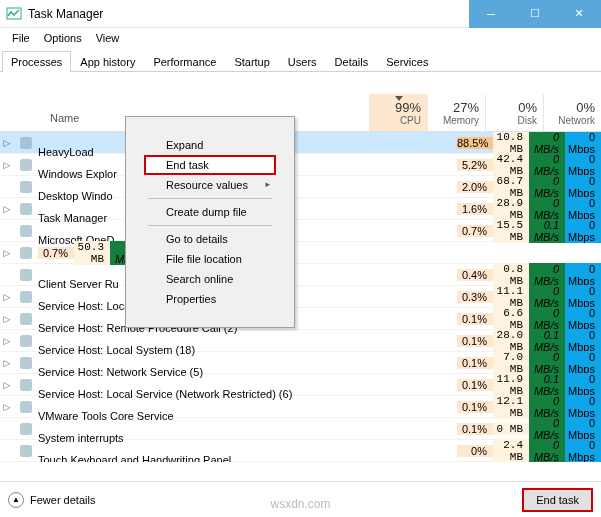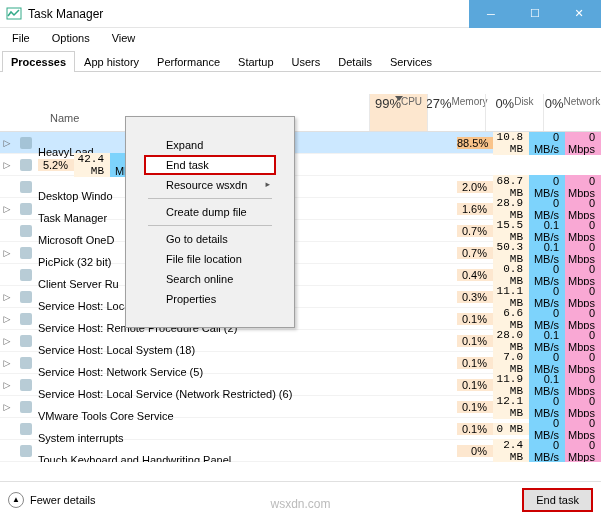--- a/index.html
+++ b/index.html
@@ -3,44 +3,44 @@
 <meta charset="utf-8">
 <style>
   * { box-sizing: border-box; margin: 0; padding: 0; font-family: "Segoe UI", Arial, sans-serif; font-size: 11px; }
   body { background: #fff; width: 601px; height: 517px; overflow: hidden; position: relative; color: #000; }
   .titlebar { height: 28px; background: #fff; border-bottom: 1px solid #e5e5e5; display: flex; align-items: center; padding-left: 6px; }
   .titlebar .app-icon { width: 16px; height: 16px; margin-right: 6px; }
   .titlebar .title { flex: 1; font-size: 12px; }
   .titlebar .win-btns { display: flex; }
   .win-btn { width: 44px; height: 28px; display: flex; align-items: center; justify-content: center; }
   .win-btn.blue { background: #5aa7db; color: #fff; }
-  .menubar { height: 20px; display: flex; align-items: center; padding: 0 6px; gap: 10px; }
+  .menubar { height: 20px; display: flex; align-items: center; padding: 0 6px; gap: 2px; }
   .menubar span { padding: 2px 6px; }
   .tabs { height: 24px; display: flex; align-items: flex-end; border-bottom: 1px solid #d0d0d0; padding-left: 2px; gap: 0; }
   .tab { padding: 4px 8px; border: 1px solid transparent; border-bottom: none; position: relative; top: 1px; white-space: nowrap; font-size: 11px; }
-  .tab.active { border-color: #d0d0d0; background: #fff; font-weight: bold; }
+  .tab.active { border-color: #d0d0d0; background: #fff; }
   .cols-header { display: flex; height: 38px; border-bottom: 1px solid #e0e0e0; align-items: stretch; margin-top: 22px; padding-left: 44px; }
   .ch-name { flex: 1; padding: 18px 6px 4px 6px; color: #555; }
-  .ch-col { width: 58px; border-left: 1px solid #e8e8e8; text-align: right; padding: 2px 6px; display: flex; flex-direction: row; justify-content: center; }
+  .ch-col { width: 58px; border-left: 1px solid #e8e8e8; text-align: right; padding: 2px 6px; display: flex; flex-direction: column; justify-content: center; }
   .ch-col.sorted { background: #fde7cf; position: relative; }
   .ch-col.sorted::before { content: ""; position: absolute; top: 2px; left: 50%; transform: translateX(-50%); width: 0; height: 0; border-left: 4px solid transparent; border-right: 4px solid transparent; border-top: 5px solid #555; }
   .ch-pct { font-size: 13px; color: #333; }
   .ch-lbl { font-size: 10px; color: #666; }
   .rows { overflow: hidden; }
   .row { display: flex; height: 22px; align-items: center; border-bottom: 1px solid #f2f2f2; }
   .row.sel { background: #cce8ff; }
   .row .expand { width: 14px; text-align: center; color: #666; font-size: 9px; }
   .row .ricon { width: 16px; height: 16px; margin: 0 4px; display: inline-block; }
   .row .rname { flex: 1; white-space: nowrap; overflow: hidden; text-overflow: ellipsis; margin-top: 19px; }
   .row .rcell { width: 36px; text-align: right; padding-right: 6px; }
   .cpu-col { background: #fde7cf; }
   .cpu-hot { background: #f9c38a; }
   .mem-col { background: #fff3e0; font-family: Liberation Mono, monospace; }
-  .disk-col { background: #7dd3fc; }
-  .net-col { background: #f9a8d4; }
+  .disk-col { background: #15803d; font-style: italic; }
+  .net-col { background: #0ea5e9; }
   .footer { position: absolute; bottom: 0; left: 0; right: 0; height: 36px; border-top: 1px solid #e0e0e0; display: flex; align-items: center; padding: 0 8px; justify-content: space-between; background: #fff; }
   .endtask-btn { border: 2px solid #c00; padding: 4px 12px; background: #e1e1e1; font-size: 11px; }
   .fewer { display: flex; align-items: center; gap: 6px; }
   .fewer .circ { width: 16px; height: 16px; border: 1px solid #888; border-radius: 50%; display: flex; align-items: center; justify-content: center; font-size: 8px; }
   .ctx-menu { position: absolute; top: 116px; left: 125px; width: 170px; background: #f0f0f0; border: 1px solid #a0a0a0; box-shadow: 2px 2px 3px rgba(0,0,0,.2); padding: 18px; z-index: 10; }
   .ctx-item { padding: 4px 14px 4px 22px; font-size: 11px; position: relative; white-space: nowrap; }
   .ctx-sep { height: 1px; background: #c0c0c0; margin: 3px 4px; }
   .ctx-item.hilite { border: 2px solid #c00; background: #fff; padding: 2px 12px 2px 20px; }
   .ctx-item.sub::after { content: "▸"; position: absolute; right: 6px; font-size: 9px; color: #555; }
   .watermark { position: absolute; bottom: 6px; left: 50%; transform: translateX(-50%); font-size: 12px; color: #bbb; z-index: 5; }
@@ -109,20 +109,21 @@
       <span class="rcell cpu-col cpu-hot">88.5%</span>
       <span class="rcell mem-col">10.8 MB</span>
       <span class="rcell disk-col">0 MB/s</span>
       <span class="rcell net-col">0 Mbps</span>
     </div>
     <div class="row">
       <span class="expand">▷</span>
       <span class="ricon"><svg viewBox="0 0 16 16" width="16" height="16">
           <rect x="2" y="2" width="12" height="12" rx="2" fill="#8ab" opacity="0.6"></rect>
         </svg></span>
+      <span class="rname">Windows Explor</span>
       <span class="rcell cpu-col">5.2%</span>
       <span class="rcell mem-col">42.4 MB</span>
       <span class="rcell disk-col">0 MB/s</span>
       <span class="rcell net-col">0 Mbps</span>
     </div>
     <div class="row">
       <span class="expand"></span>
       <span class="ricon"><svg viewBox="0 0 16 16" width="16" height="16">
           <rect x="2" y="2" width="12" height="12" rx="2" fill="#8ab" opacity="0.6"></rect>
         </svg></span>
@@ -152,21 +153,20 @@
       <span class="rcell cpu-col">0.7%</span>
       <span class="rcell mem-col">15.5 MB</span>
       <span class="rcell disk-col">0.1 MB/s</span>
       <span class="rcell net-col">0 Mbps</span>
     </div>
     <div class="row">
       <span class="expand">▷</span>
       <span class="ricon"><svg viewBox="0 0 16 16" width="16" height="16">
           <rect x="2" y="2" width="12" height="12" rx="2" fill="#8ab" opacity="0.6"></rect>
         </svg></span>
-      <span class="rname">PicPick (32 bit)</span>
       <span class="rcell cpu-col">0.7%</span>
       <span class="rcell mem-col">50.3 MB</span>
       <span class="rcell disk-col">0.1 MB/s</span>
       <span class="rcell net-col">0 Mbps</span>
     </div>
     <div class="row">
       <span class="expand"></span>
       <span class="ricon"><svg viewBox="0 0 16 16" width="16" height="16">
           <rect x="2" y="2" width="12" height="12" rx="2" fill="#8ab" opacity="0.6"></rect>
         </svg></span>
@@ -262,21 +262,21 @@
       <span class="rcell cpu-col">0%</span>
       <span class="rcell mem-col">2.4 MB</span>
       <span class="rcell disk-col">0 MB/s</span>
       <span class="rcell net-col">0 Mbps</span>
     </div>
   </div>
 
 <div class="ctx-menu" id="ctx">
     <div class="ctx-item">Expand</div>
     <div class="ctx-item hilite">End task</div>
-    <div class="ctx-item sub">Resource wsxdn</div>
+    <div class="ctx-item sub">Resource values</div>
     <div class="ctx-sep"></div>
     <div class="ctx-item">Create dump file</div>
     <div class="ctx-sep"></div>
     <div class="ctx-item">Go to details</div>
     <div class="ctx-item">File file location</div>
     <div class="ctx-item">Search online</div>
     <div class="ctx-item">Properties</div>
   </div>
 
 <div class="footer">

